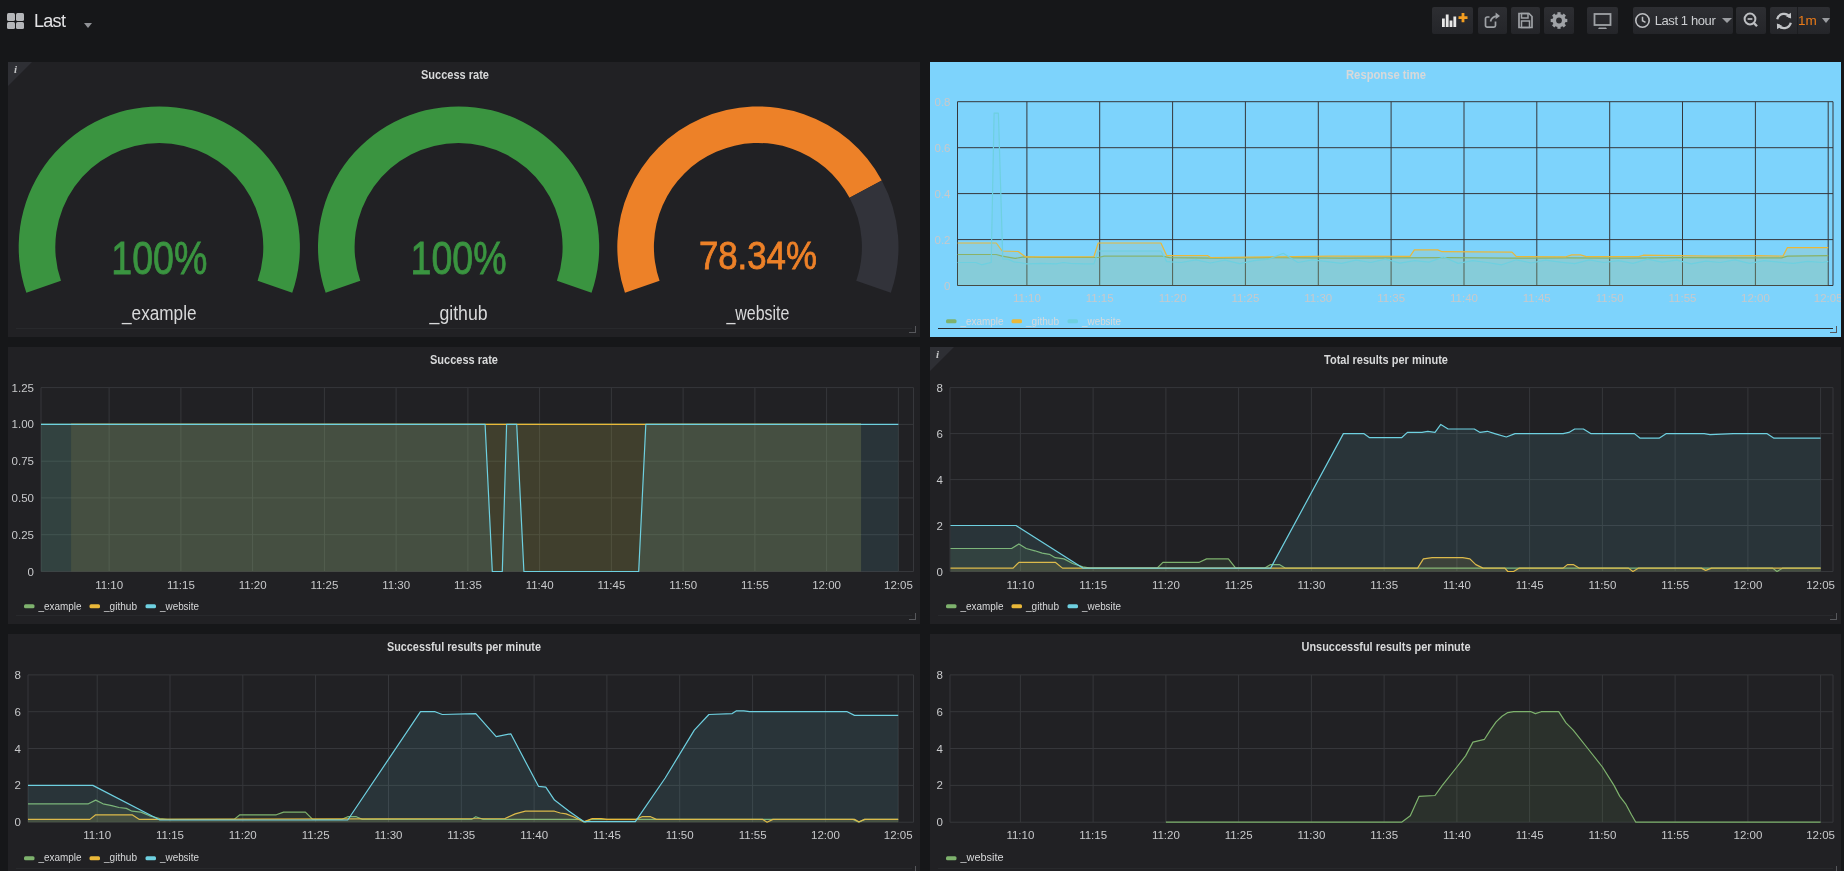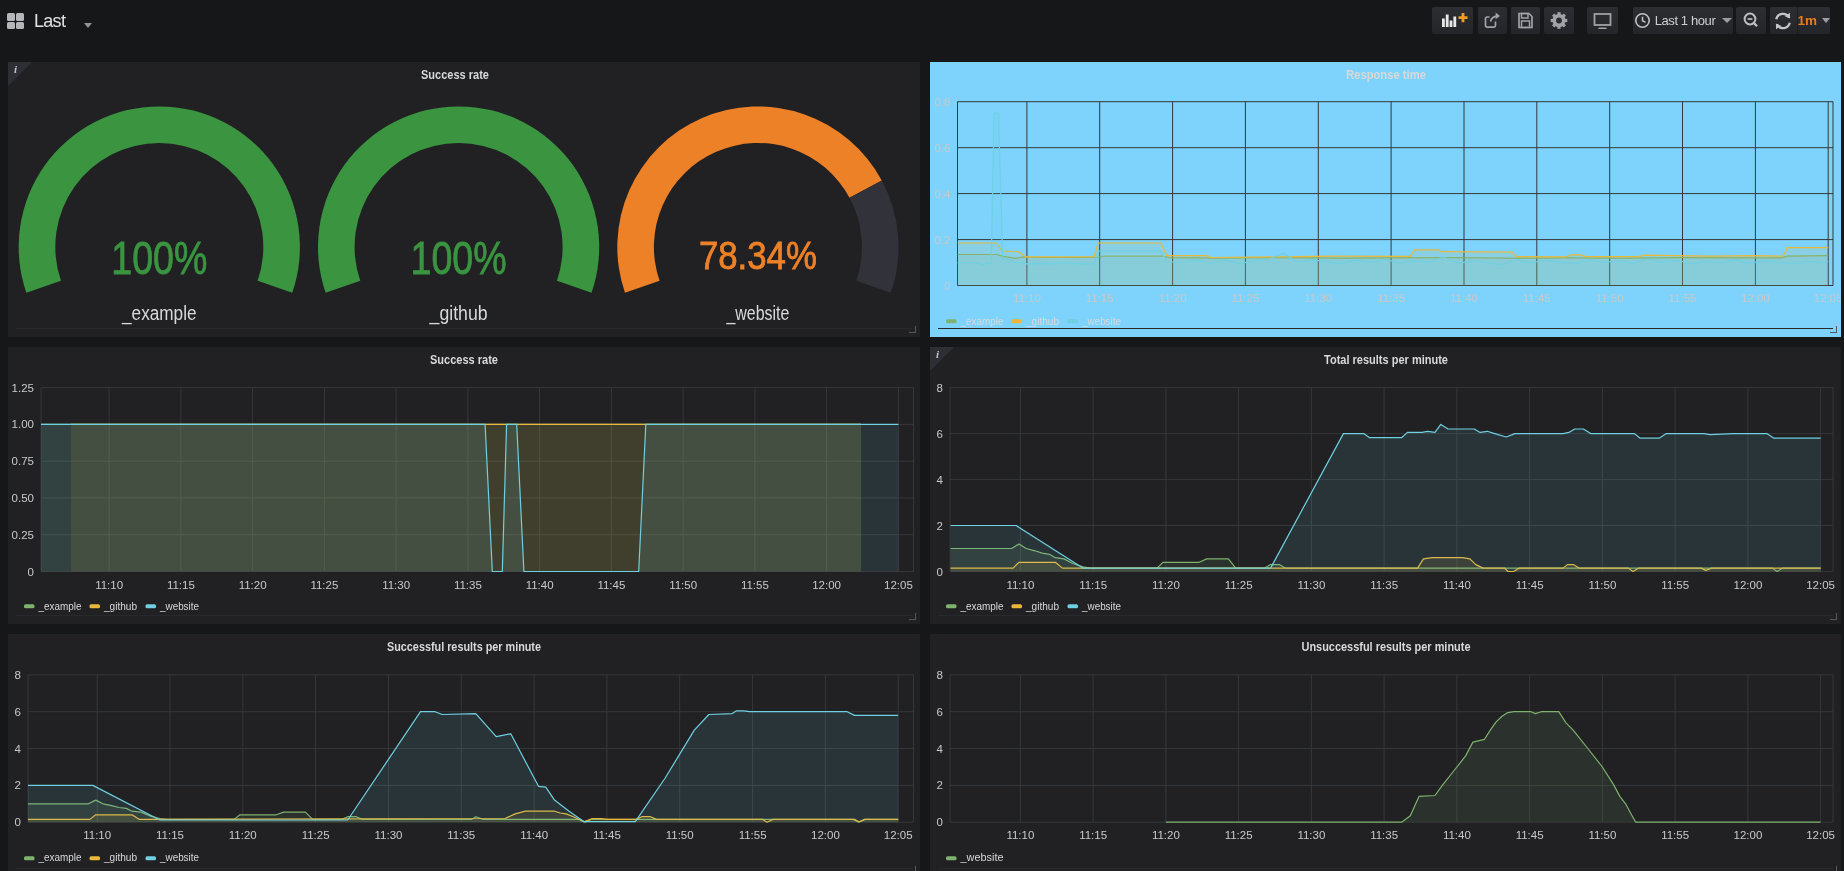--- a/index.html
+++ b/index.html
@@ -67,21 +67,21 @@
 <div style="position:absolute;left:1770px;top:7px;width:60px;height:27px;background:linear-gradient(180deg,#2d2e32,#242529);border-radius:2px;display:flex;align-items:center">
     <div style="width:27px;display:flex;justify-content:center">
       <svg width="20" height="20" viewBox="0 0 20 20">
         <path d="M3.2 8.2A7 7 0 0 1 16 6.3" fill="none" stroke="#c3c5c8" stroke-width="2.3"></path>
         <path d="M16.9 1.8l0.2 5.6-5.2-2.1z" fill="#c3c5c8"></path>
         <path d="M16.8 11.8A7 7 0 0 1 4 13.7" fill="none" stroke="#c3c5c8" stroke-width="2.3"></path>
         <path d="M3.1 18.2l-0.2-5.6 5.2 2.1z" fill="#c3c5c8"></path>
       </svg>
     </div>
     <div style="width:1px;height:27px;background:#1c1d20"></div>
-    <div style="flex:1;display:flex;align-items:center;justify-content:center;color:#eb7b18;font-size:13.5px;font-weight:700">1m<span style="display:inline-block;width:0;height:0;border-left:4.5px solid transparent;border-right:4.5px solid transparent;border-top:5px solid #9b9da1;margin-left:5px"></span></div>
+    <div style="flex:1;display:flex;align-items:center;justify-content:center;color:#eb7b18;font-size:13.5px;font-weight:400">1m<span style="display:inline-block;width:0;height:0;border-left:4.5px solid transparent;border-right:4.5px solid transparent;border-top:5px solid #9b9da1;margin-left:5px"></span></div>
   </div>
 <div style="position:absolute;left:8px;top:62px;width:912px;height:275px;background:#212124">
     <svg width="912" height="275" viewBox="0 0 912 275" style="position:absolute">
       <text x="447" y="17" fill="#d8d9da" font-size="13.5" font-weight="700" text-anchor="middle" textLength="68" lengthAdjust="spacingAndGlyphs">Success rate</text>
       <path d="M18.36,230.77A140.6,140.6 0 1 1 284.24,230.77L249.63,218.86A104.0,104.0 0 1 0 52.97,218.86Z" fill="#3a9440"></path>
       <text x="151.3" y="212.0" fill="#3a9440" font-size="46" text-anchor="middle" font-weight="400" stroke="#3a9440" stroke-width="0.8" textLength="96" lengthAdjust="spacingAndGlyphs">100%</text>
       <text x="151.3" y="258.0" fill="#d8d9da" font-size="19.5" text-anchor="middle" textLength="74.5" lengthAdjust="spacingAndGlyphs">_example</text>
       <path d="M317.66,230.77A140.6,140.6 0 1 1 583.54,230.77L548.93,218.86A104.0,104.0 0 1 0 352.27,218.86Z" fill="#3a9440"></path>
       <text x="450.6" y="212.0" fill="#3a9440" font-size="46" text-anchor="middle" font-weight="400" stroke="#3a9440" stroke-width="0.8" textLength="96" lengthAdjust="spacingAndGlyphs">100%</text>
       <text x="450.6" y="258.0" fill="#d8d9da" font-size="19.5" text-anchor="middle" textLength="58" lengthAdjust="spacingAndGlyphs">_github</text>

